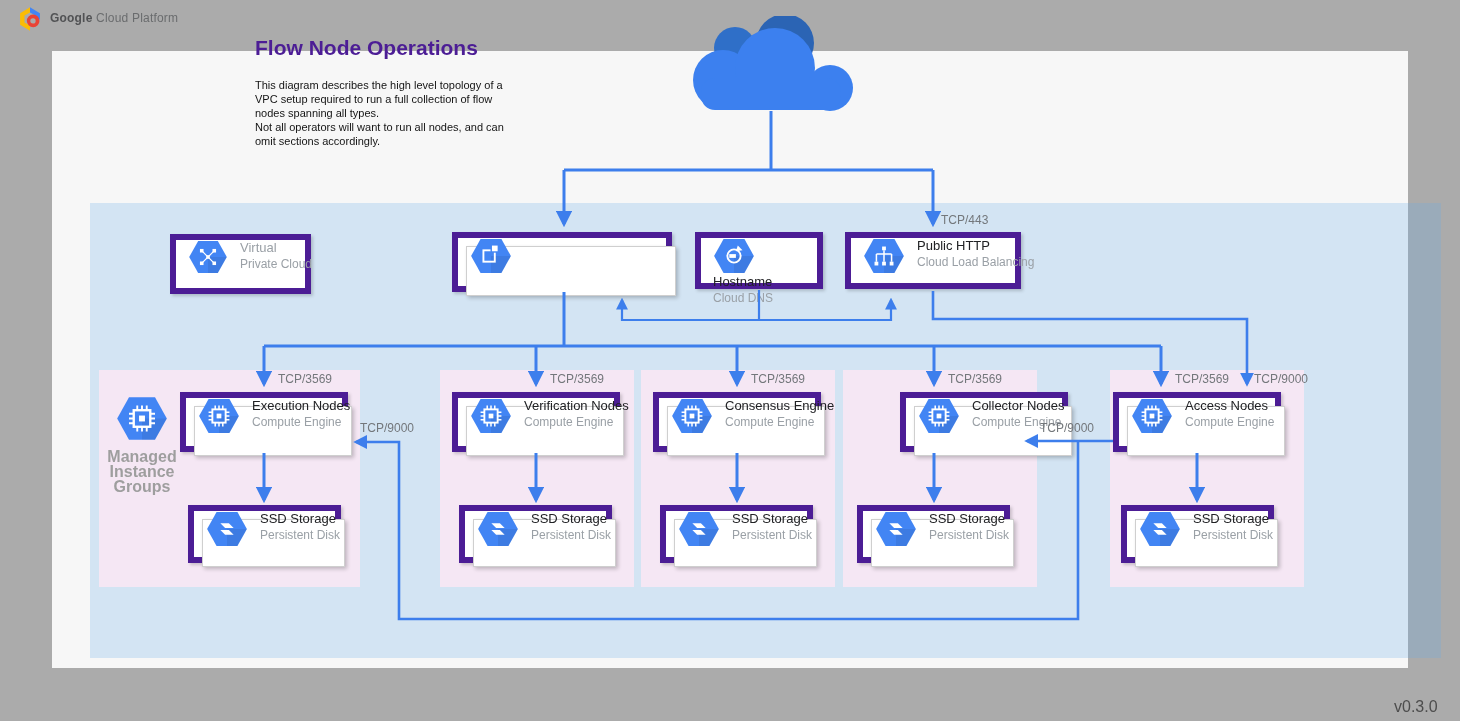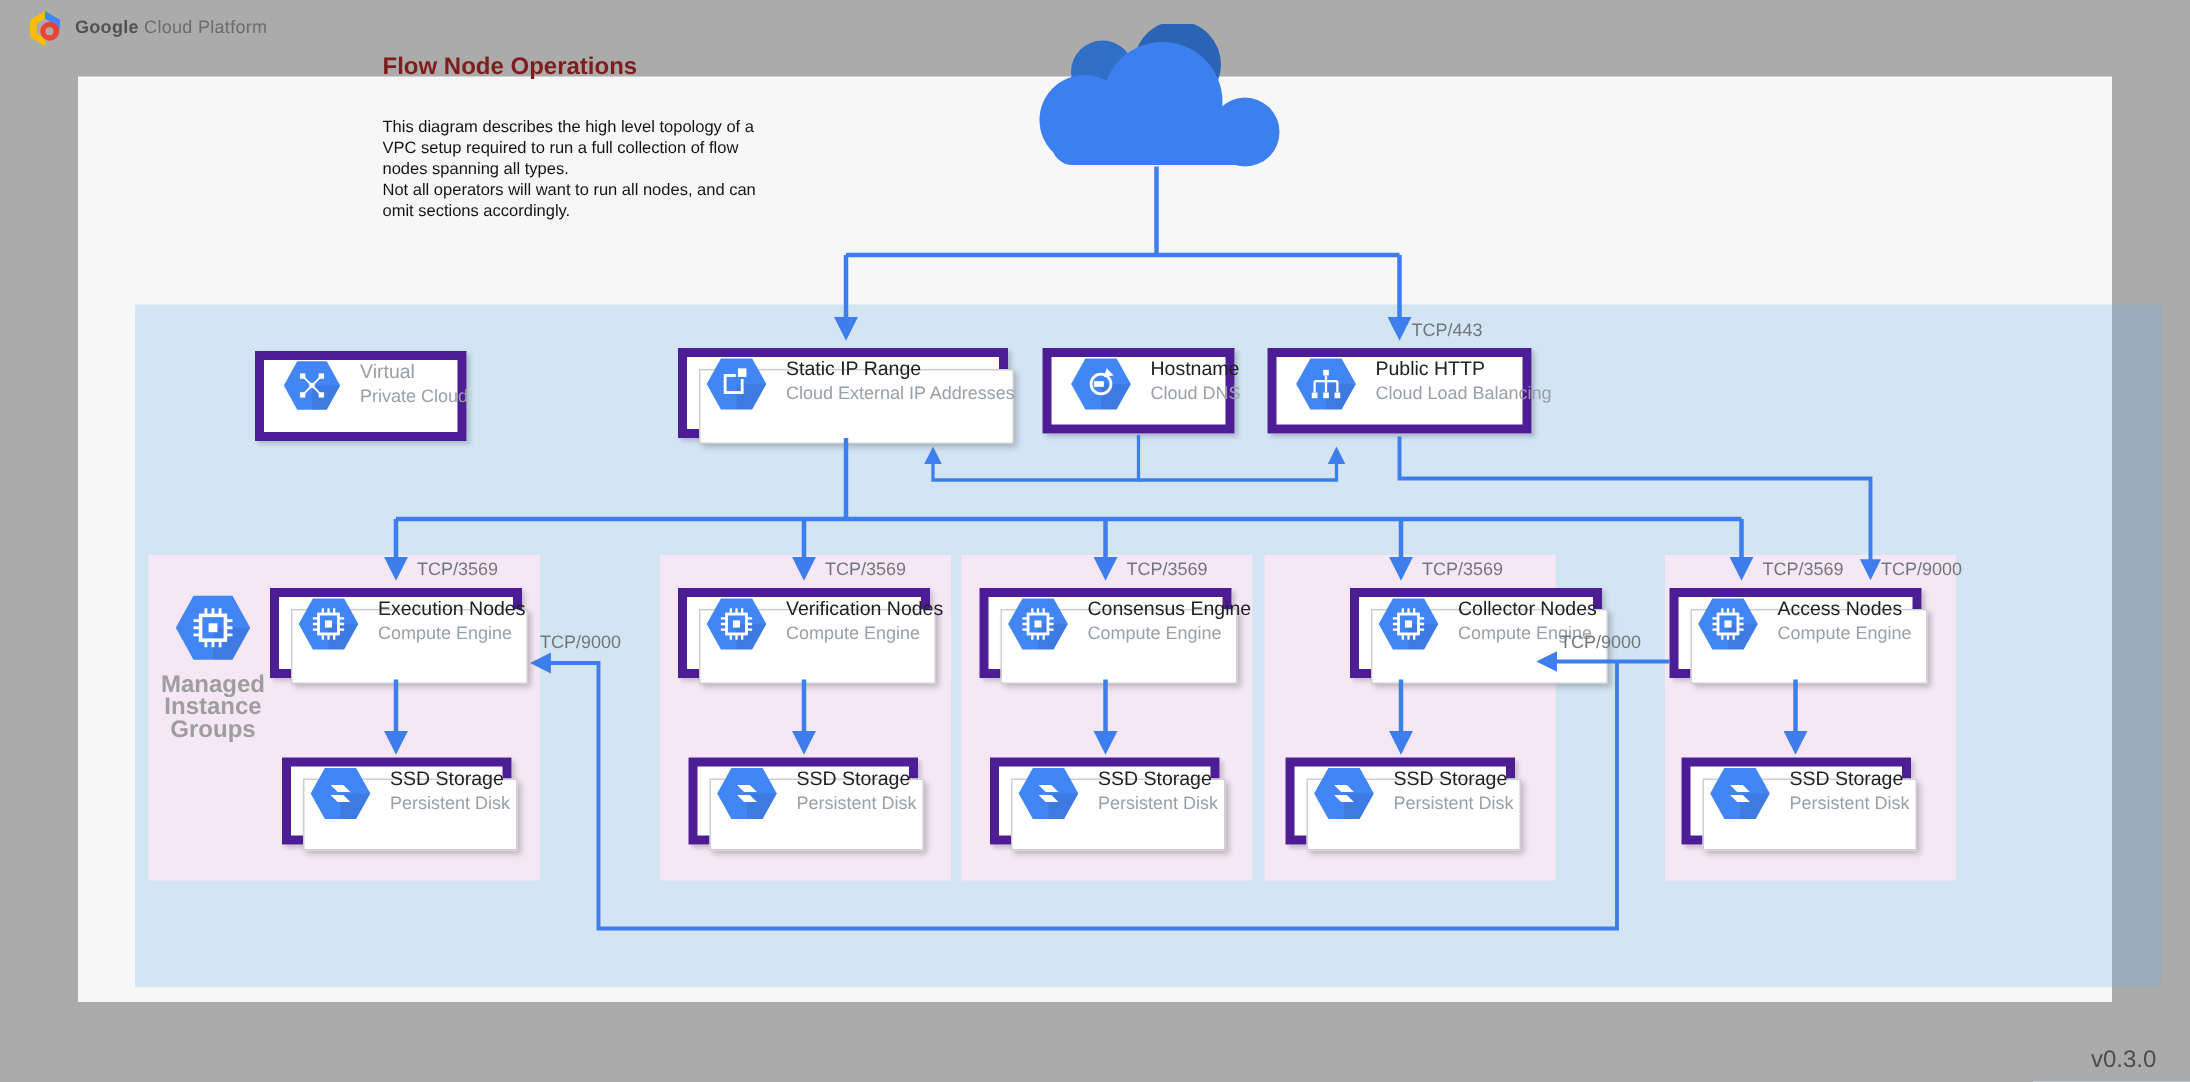--- a/index.html
+++ b/index.html
@@ -13,21 +13,21 @@
 
   
   .brand{left:50px;top:11px;font-size:12px;color:#6a6c6e;letter-spacing:.2px;}
   .brand b{color:#515254;font-weight:700;}
 
   
   .canvas{left:52px;top:51px;width:1356px;height:617px;background:#f7f7f7;}
   .vpc-zone{left:90px;top:203px;width:1351px;height:455px;background:rgba(107,172,231,0.26);}
   .pink{top:370px;height:217px;background:#f5e7f4;z-index:1;}
 
-  .page-title{left:255px;top:36px;font-size:16px;font-weight:700;color:#7f1d1d;}
+  .page-title{left:255px;top:36px;font-size:21px;font-weight:700;color:#4c1d95;}
   .page-desc{left:255px;top:78px;width:278px;font-size:11px;line-height:14px;color:#141414;white-space:pre-line;}
   .version{left:1394px;top:698px;font-size:16px;color:#4d4d4d;}
 
   
   .card{
     position:absolute;background:#fff;border:6px solid #4c1d95;
     box-shadow:2px 2px 3px rgba(0,0,0,0.18);
     display:flex;z-index:3;box-sizing:border-box;
   }
   .card.stacked::before{
@@ -151,27 +151,23 @@
   <div class="card-text">
     <div class="card-title muted">Virtual</div>
     <div class="card-sub">Private Cloud</div>
   </div>
 </div>
 
 <div class="card stacked" style="left:452px;top:232px;width:220px;height:60px;">
   <svg class="hexicon" width="42" height="36">
       <use href="#hex-extip"></use>
     </svg>
-  <div class="card-text">
-    <div class="card-title">Static IP Range</div>
-    <div class="card-sub">Cloud External IP Addresses</div>
-  </div>
-</div>
-
-<div class="card" style="left:695px;top:232px;width:128px;height:57px;">
+</div>
+
+<div class="card" style="left:695px;top:232px;width:128px;height:57px;flex-direction:column;">
   <svg class="hexicon" width="42" height="36">
       <use href="#hex-dns"></use>
     </svg>
   <div class="card-text">
     <div class="card-title">Hostname</div>
     <div class="card-sub">Cloud DNS</div>
   </div>
 </div>
 
 <div class="card" style="left:845px;top:232px;width:176px;height:57px;">

